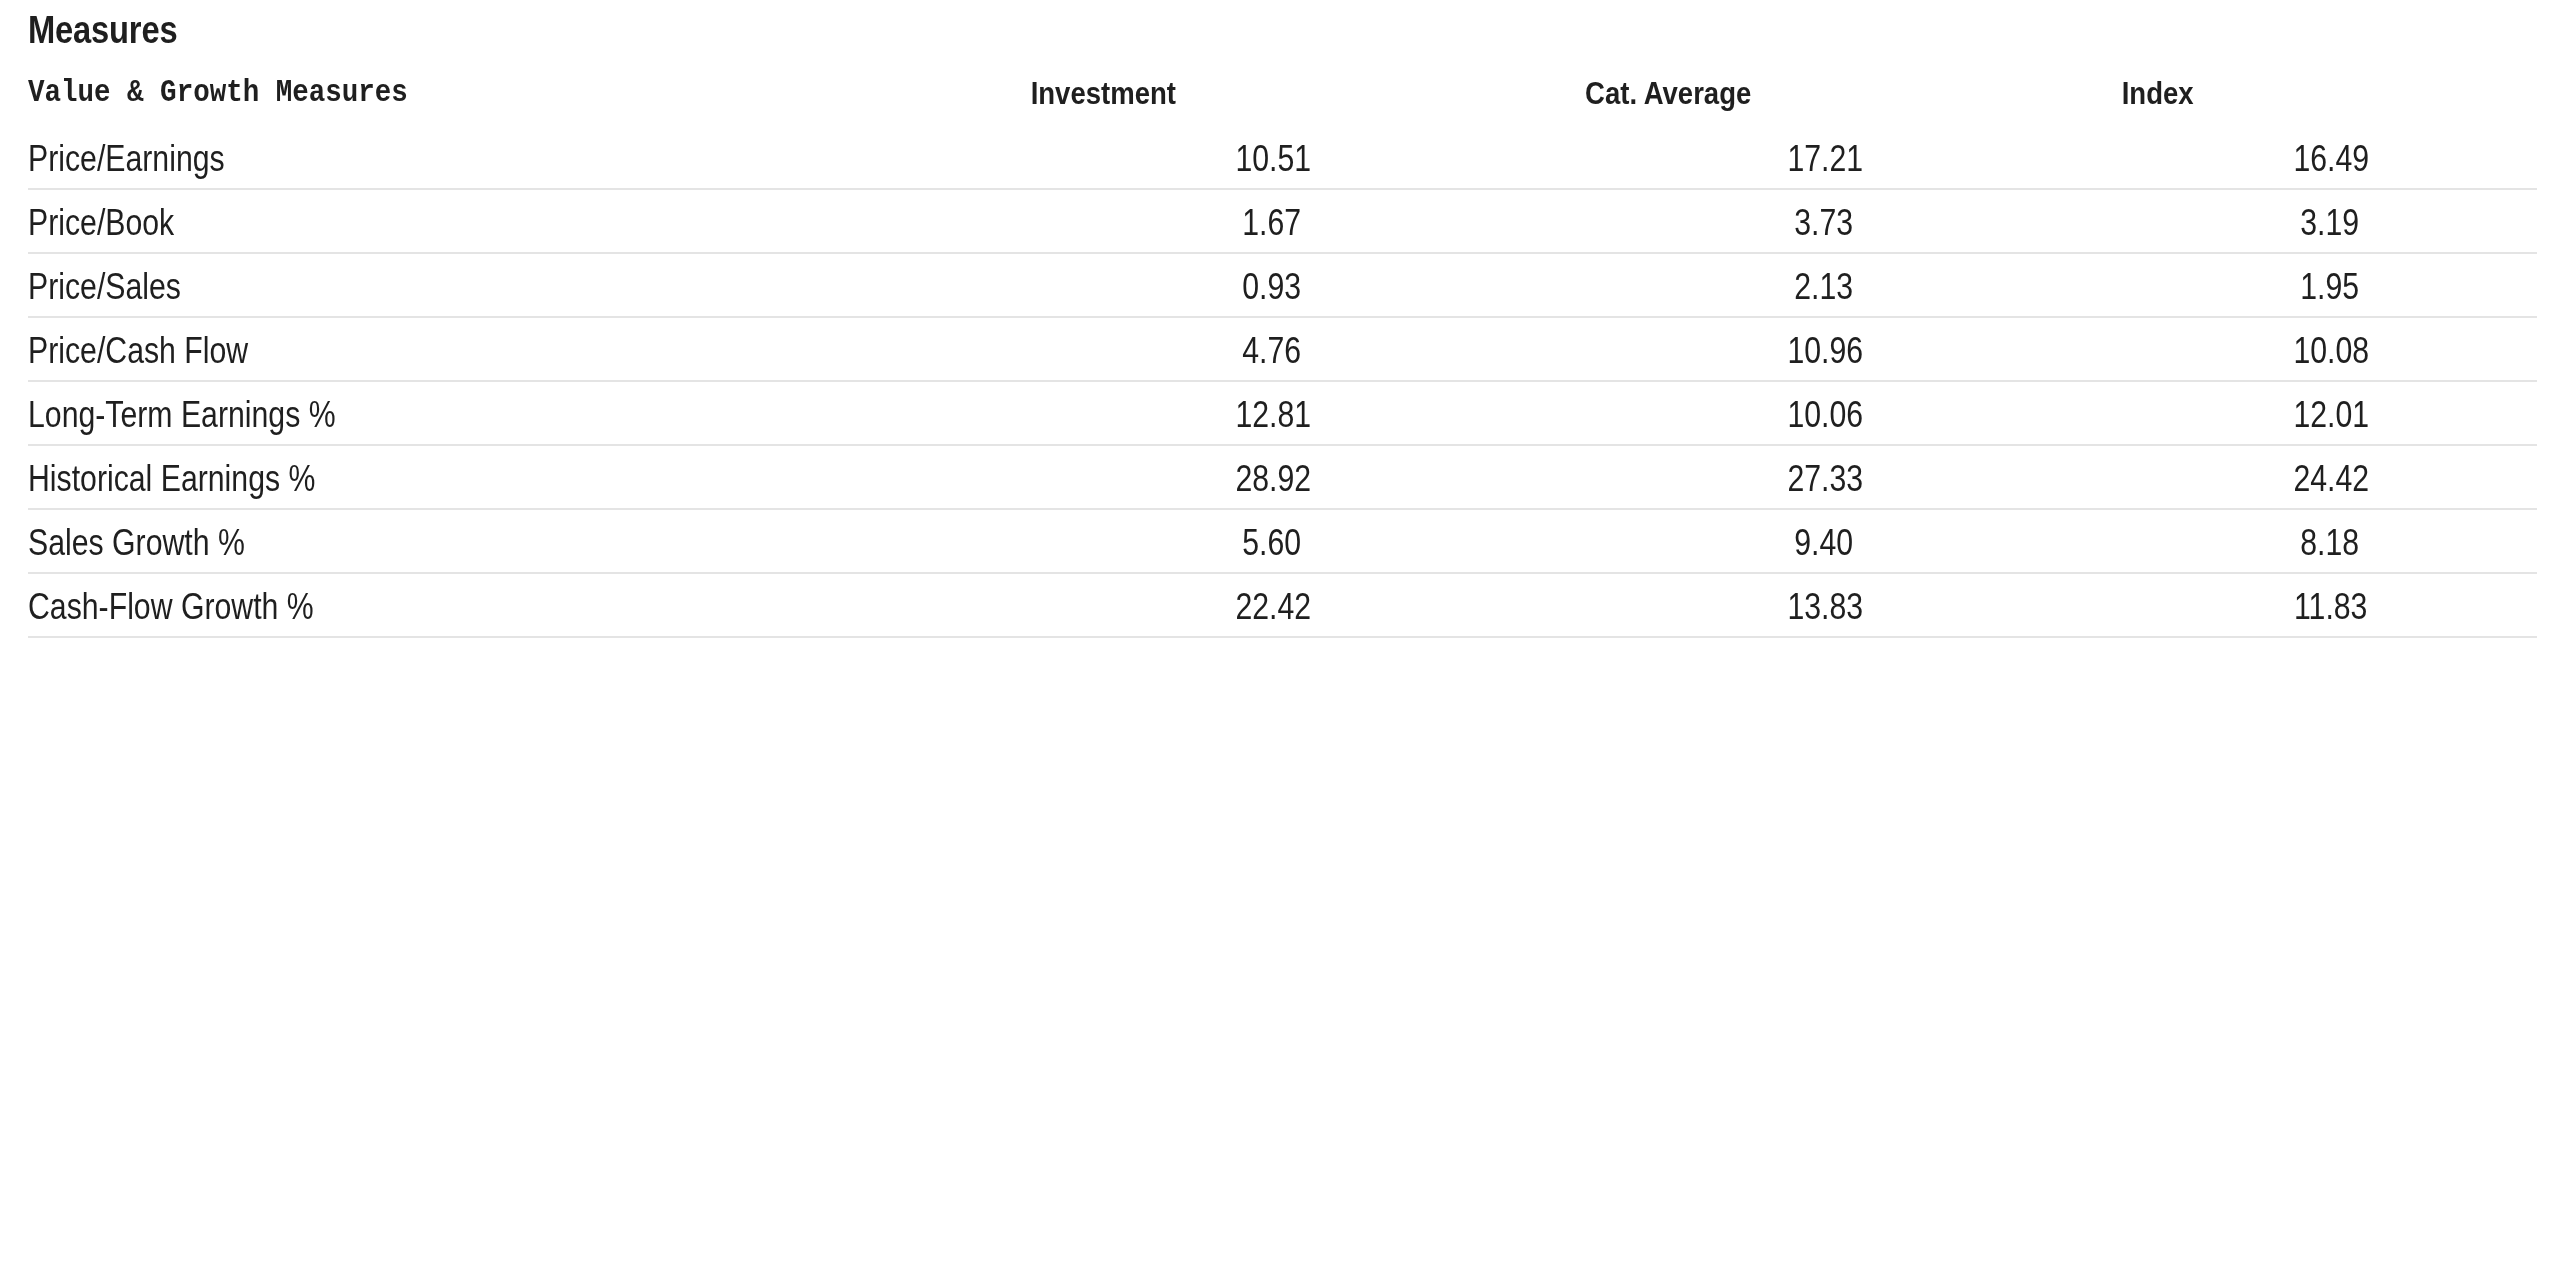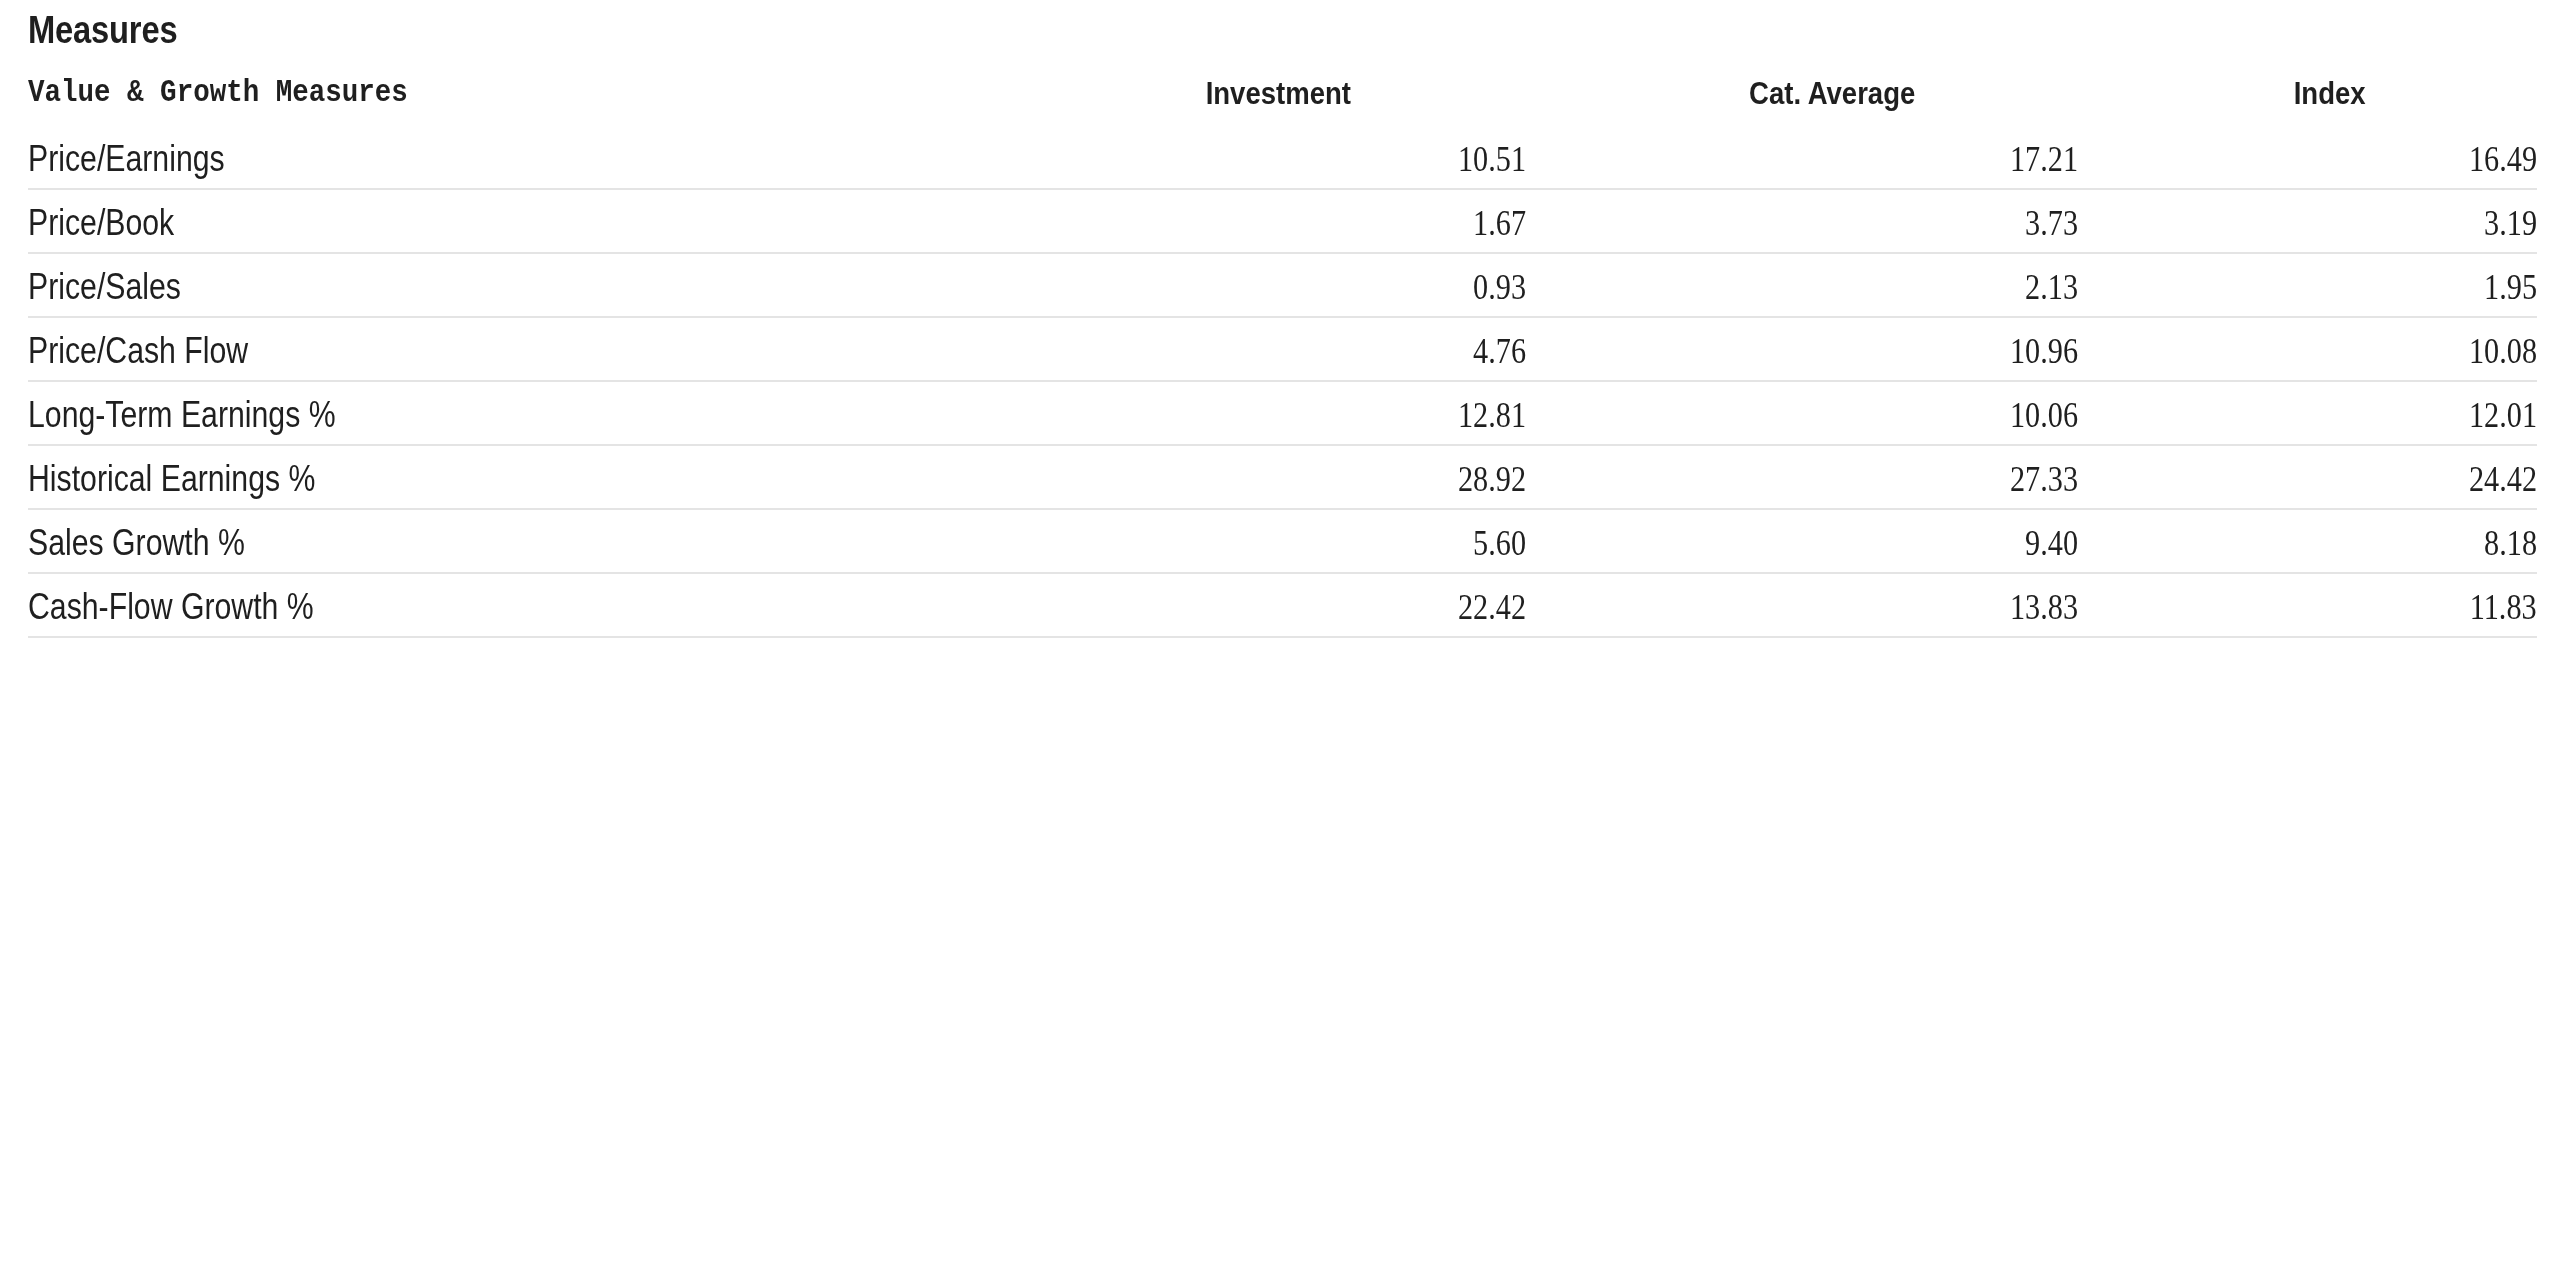--- a/index.html
+++ b/index.html
@@ -55,21 +55,21 @@
     vertical-align: bottom;
     white-space: nowrap;
     border: 0;
   }
   thead th .sq {
     display: inline-block;
     transform: scaleX(0.86);
   }
   thead th.h-label { text-align: left; font-family: Liberation Mono, monospace; }
   thead th.h-label .sq { transform-origin: left center; }
-  thead th.h-num   { text-align: center; padding-right: 32px; margin-top: 16px; }
+  thead th.h-num   { text-align: left; padding-right: 32px; margin-top: 16px; }
   thead th.h-num .sq { transform-origin: right center; }
   thead th.h-idx   { padding-right: 0px; }
 
   tbody td {
     font-size: 36px;
     font-weight: 400;
     line-height: 1;
     height: 62px;
     padding: 0;
     border-bottom: 2.8px solid #e4e4e4;
@@ -77,21 +77,21 @@
     white-space: nowrap;
   }
   tbody td .sq {
     display: inline-block;
     transform: scaleX(0.84);
     position: relative;
     top: 1.9px;
   }
   tbody td.t-label { text-align: left; }
   tbody td.t-label .sq { transform-origin: left center; }
-  tbody td.t-num   { text-align: right; padding-right: 32px; font-family: Liberation Serif, serif; }
+  tbody td.t-num   { text-align: center; padding-right: 32px; }
   tbody td.t-num .sq { transform-origin: right center; }
   tbody td.t-idx   { padding-right: 0px; }
 
   tbody tr:first-child td { padding-top: 3.8px; }
 </style>
 </head>
 <body>
 
 <div class="panel">
 

